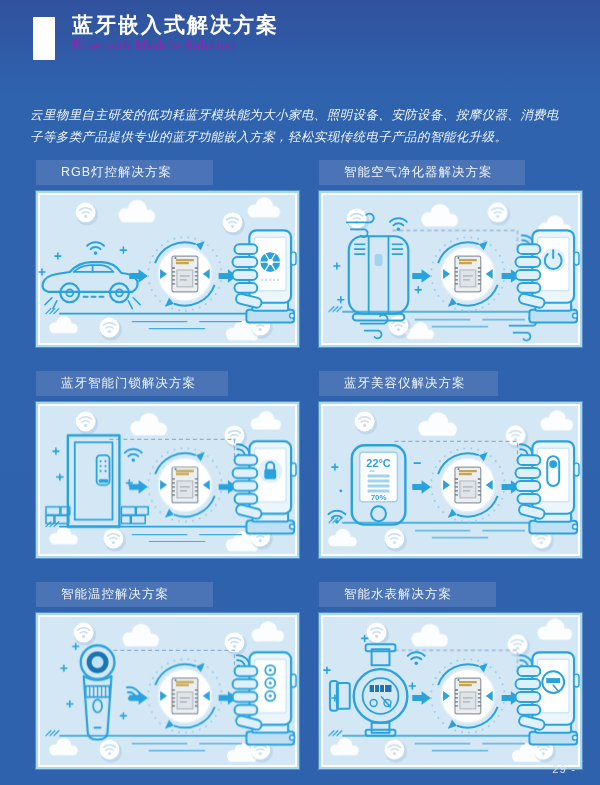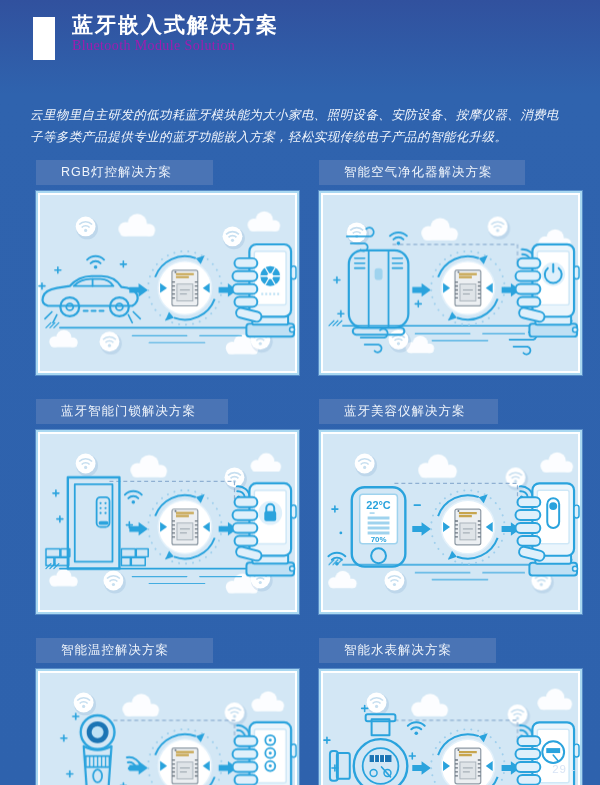--- a/index.html
+++ b/index.html
@@ -18,21 +18,21 @@
   .grid{
     display:grid;grid-template-columns:263px 263px;column-gap:20px;row-gap:24px;
     padding-left:36px;margin-top:12px;
   }
   .cell{}
   .sol-label{
     display:inline-block;background:#4a74b5;color:#f0f5fc;font-size:12.5px;
     padding:4px 32px 4px 25px;letter-spacing:1px;margin-bottom:6px;min-width:120px;
   }
   .panel{
-    width:263px;height:184px;box-sizing:border-box;
+    width:263px;height:156px;box-sizing:border-box;
     background:#d3e7f5;
     border:2px solid #a9d8f1;
     box-shadow:0 0 0 1px rgba(140,190,230,0.45), inset 0 0 0 2px #ffffff;
   }
   .panel svg{display:block;width:100%;height:100%;}
   .footer{position:absolute;right:24px;bottom:10px;color:#d8e4f5;font-size:11.5px;letter-spacing:1px;}
   .dash{stroke:#8fb0d2;stroke-width:1.2;stroke-dasharray:4 3;fill:none;}
   .ln{stroke:#2aa3dd;fill:none;stroke-linecap:round;stroke-linejoin:round;}
 </style>
 </head>

